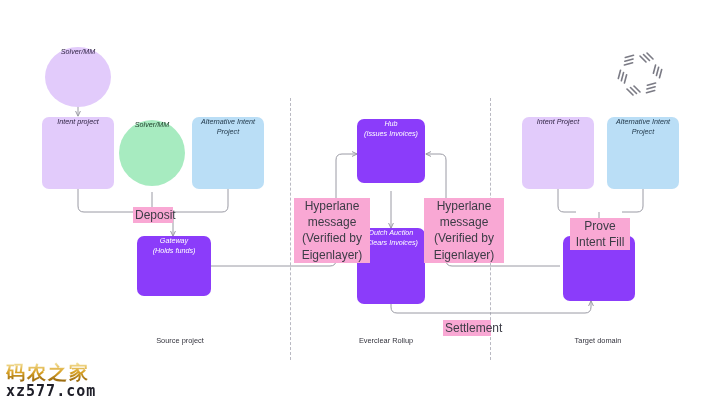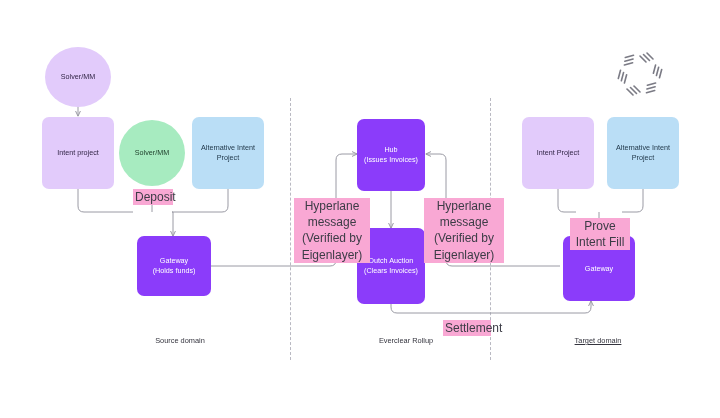--- a/index.html
+++ b/index.html
@@ -11,26 +11,26 @@
     position: relative;
     width: 720px;
     height: 418px;
     background: #ffffff;
     font-family: "Liberation Sans", "DejaVu Sans", sans-serif;
     overflow: hidden;
   }
   .node {
     position: absolute;
     display: flex;
-    align-items: center;
     justify-content: center;
     text-align: center;
     line-height: 1.35;
     box-sizing: border-box;
     white-space: pre-line;
+    font-style: italic;
   }
   .rect { border-radius: 7px; }
   .circle { border-radius: 50%; }
   .lbl {
     position: absolute;
     color: #3c3c46;
     font-size: 12px;
     text-align: center;
     line-height: 1.35;
     white-space: pre-line;
@@ -146,21 +146,21 @@
   <div class="node rect" style="left:192px; top:117px; width:72px; height:72px; background:#badef6; color:#1d3446; font-size:7.2px;">
     <span>Alternative Intent
 Project</span>
   </div>
 
   <div class="node rect" style="left:137px; top:236px; width:74px; height:60px; background:#8b3cfa; color:#ffffff; font-size:7.2px;">
     <span>Gateway
 (Holds funds)</span>
   </div>
 
-  <div class="node rect" style="left:357px; top:119px; width:68px; height:72px; background:#8b3cfa; color:#ffffff; font-size:7.2px;">
+  <div class="node rect" style="left:357px; top:119px; width:68px; height:64px; background:#8b3cfa; color:#ffffff; font-size:7.2px;">
     <span>Hub
 (Issues Invoices)</span>
   </div>
 
   <div class="node rect" style="left:357px; top:228px; width:68px; height:76px; background:#8b3cfa; color:#ffffff; font-size:7.2px;">
     <span>Dutch Auction
 (Clears Invoices)</span>
   </div>
 
   <div class="node rect" style="left:522px; top:117px; width:72px; height:72px; background:#e2cbfb; color:#312545; font-size:7.2px;">
@@ -169,35 +169,35 @@
 
   <div class="node rect" style="left:607px; top:117px; width:72px; height:72px; background:#badef6; color:#1d3446; font-size:7.2px;">
     <span>Alternative Intent
 Project</span>
   </div>
 
   <div class="node rect" style="left:563px; top:236px; width:72px; height:65px; background:#8b3cfa; color:#ffffff; font-size:7.2px;">
     <span>Gateway</span>
   </div>
 
-  <div class="lbl" style="left:133px; top:189px; width:40px;text-align:right;">Deposit</div>
+  <div class="lbl" style="left:133px; top:207px; width:40px;text-align:right;">Deposit</div>
 
   <div class="lbl" style="left:294px; top:198px; width:76px;">Hyperlane message
 (Verified by Eigenlayer)</div>
 
   <div class="lbl" style="left:424px; top:198px; width:80px;">Hyperlane message
 (Verified by Eigenlayer)</div>
 
   <div class="lbl" style="left:443px; top:320px; width:48px;">Settlement</div>
 
   <div class="lbl" style="left:570px; top:218px; width:60px;">Prove Intent Fill</div>
 
-  <div class="domain-lbl" style="left:110px; top:336px;">Source domain</div>
-  <div class="domain-lbl" style="left:336px; top:336px;">Everclear Rollup</div>
-  <div class="domain-lbl" style="left:528px; top:336px;text-decoration:underline;">Target domain</div>
+  <div class="domain-lbl" style="left:110px; top:336px;">Source project</div>
+  <div class="domain-lbl" style="left:316px; top:336px;">Everclear Rollup</div>
+  <div class="domain-lbl" style="left:528px; top:336px;">Target domain</div>
 
   <svg id="logo" viewBox="0 0 48 48">
     <g stroke="#7b7b85" stroke-width="1.6" stroke-linecap="round">
       <g transform="rotate(0 24 24)">
         <line x1="24" y1="6" x2="30" y2="12"></line>
         <line x1="27.5" y1="4.5" x2="33.5" y2="10.5"></line>
         <line x1="31" y1="3" x2="37" y2="9"></line>
       </g>
       <g transform="rotate(60 24 24)">
         <line x1="24" y1="6" x2="30" y2="12"></line>
@@ -220,14 +220,18 @@
         <line x1="31" y1="3" x2="37" y2="9"></line>
       </g>
       <g transform="rotate(300 24 24)">
         <line x1="24" y1="6" x2="30" y2="12"></line>
         <line x1="27.5" y1="4.5" x2="33.5" y2="10.5"></line>
         <line x1="31" y1="3" x2="37" y2="9"></line>
       </g>
     </g>
   </svg>
 
+  <div id="watermark">
+    <div class="wm-cn">码农之家</div>
+    <div class="wm-en">xz577.com</div>
+  </div>
 
 </div>
 
 </body></html>

